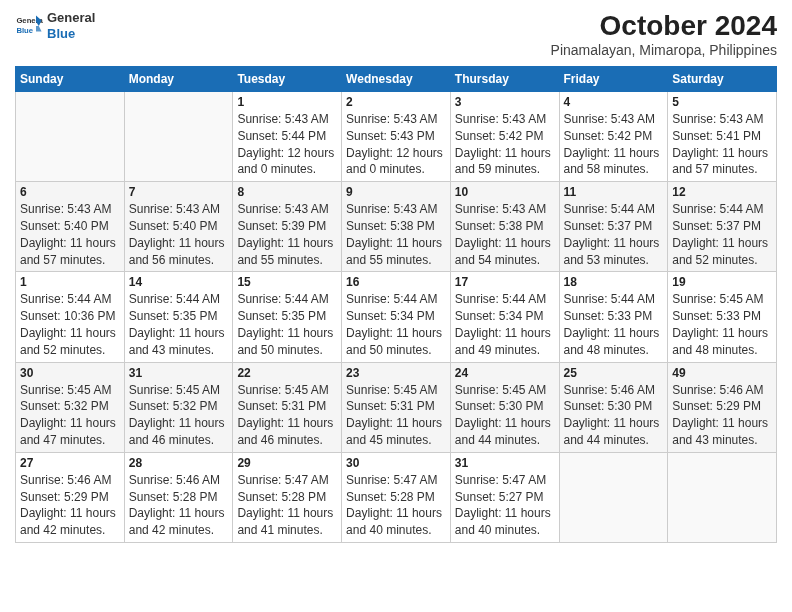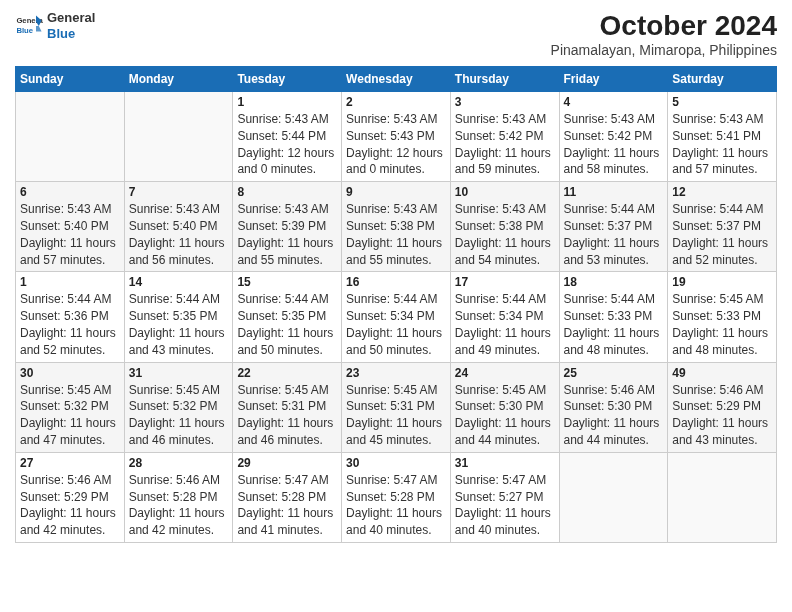--- a/index.html
+++ b/index.html
@@ -229,21 +229,21 @@
             <div>Sunset: 5:37 PM</div>
             <div>Daylight: 11 hours and 52 minutes.</div>
           </div>
         </td>
       </tr>
       <tr>
         <td>
           <span class="day-num">1</span>
           <div class="day-info">
             <div>Sunrise: 5:44 AM</div>
-            <div>Sunset: 5:36 PM</div>
+            <div>Sunset: 10:36 PM</div>
             <div>Daylight: 11 hours and 52 minutes.</div>
           </div>
         </td>
         <td>
           <span class="day-num">14</span>
           <div class="day-info">
             <div>Sunrise: 5:44 AM</div>
             <div>Sunset: 5:35 PM</div>
             <div>Daylight: 11 hours and 43 minutes.</div>
           </div>

